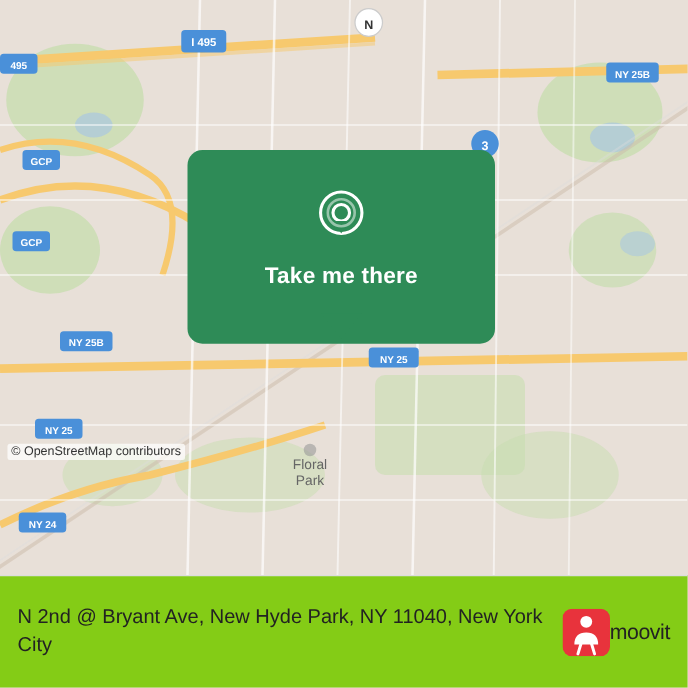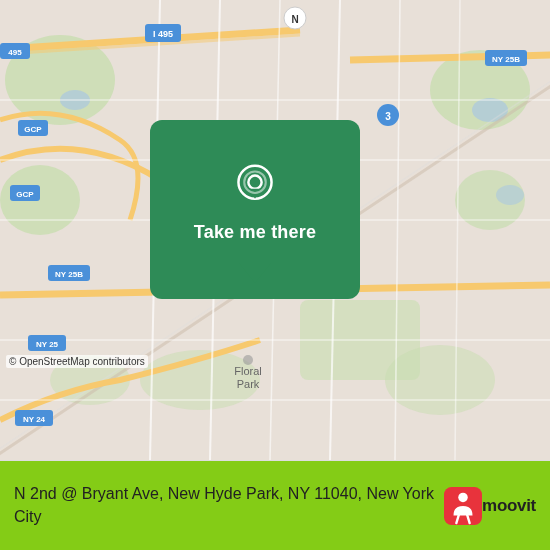--- a/index.html
+++ b/index.html
@@ -24,24 +24,24 @@
     .map-svg {
       width: 100%;
       height: 100%;
     }
 
     
     #callout {
       position: absolute;
       top: 120px;
       left: 150px;
-      width: 210px;
+      width: 246px;
       background: #2e8b57;
       border-radius: 12px;
-      padding: 16px;
+      padding: 4px;
       display: flex;
       flex-direction: column;
       align-items: center;
       z-index: 10;
     }
 
     #callout-inner {
       width: 100%;
       padding: 28px 20px 14px 20px;
       display: flex;
@@ -109,21 +109,21 @@
       flex-shrink: 0;
     }
 
     .moovit-icon {
       width: 38px;
       height: 38px;
     }
 
     .moovit-text {
       font-size: 17px;
-      font-weight: 700;
+      font-weight: 400;
       color: #222;
       letter-spacing: -0.3px;
     }
 
     
     #attribution {
       position: absolute;
       bottom: 92px;
       left: 6px;
       font-size: 10px;

